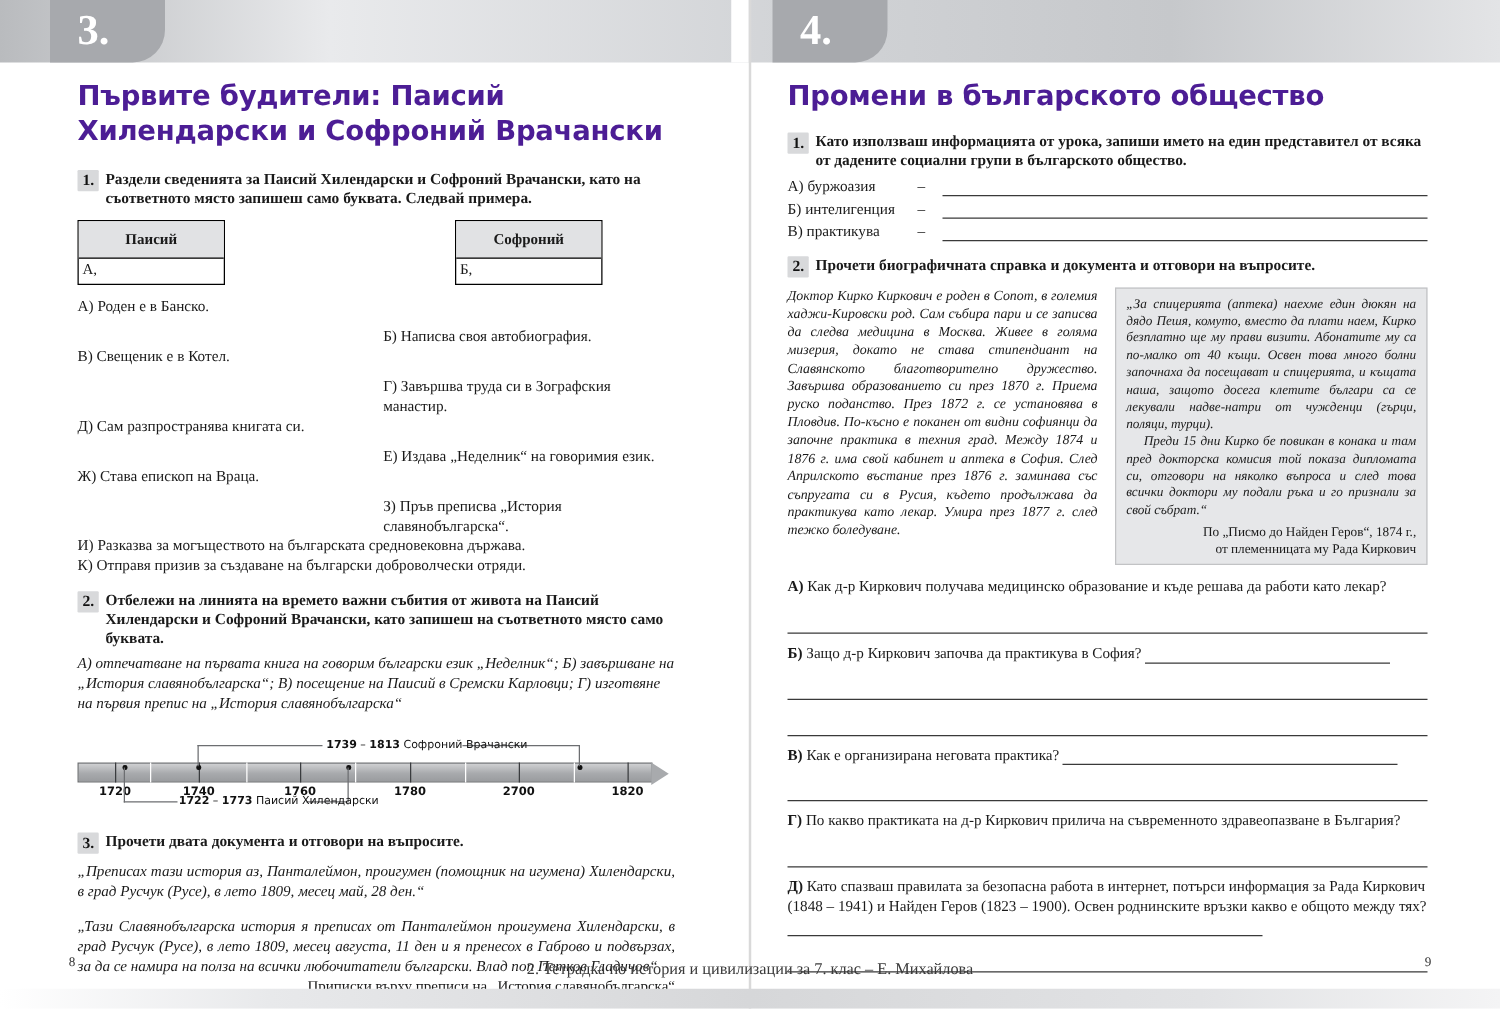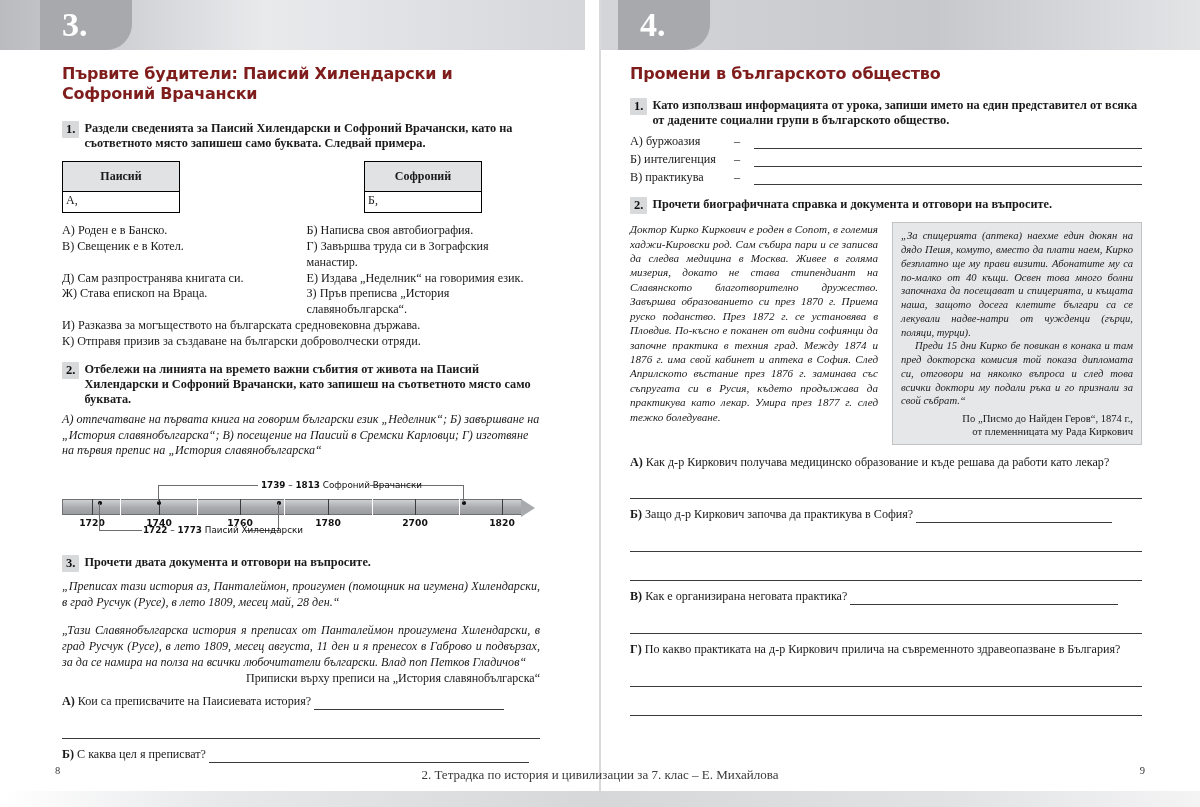--- a/index.html
+++ b/index.html
@@ -37,22 +37,22 @@
   .page { position:absolute; top:50px; }
   .page-left  { left:0;   width:600px; height:757px; }
   .page-right { left:600px; width:600px; height:757px; }
   .spine { position:absolute; left:599px; top:0; width:2px; height:807px; background:#d9d9d9; }
 
   .inner-left  { position:absolute; left:62px; top:14px; width:478px; }
   .inner-right { position:absolute; left:30px; top:14px; width:512px; }
 
   h1.lesson-title {
     font-family:"DejaVu Sans", sans-serif;
-    font-size:16px; font-weight:700; line-height:1.28;
-    margin:0 0 16px 0; color:#7f1d1d; letter-spacing:-0.2px;
+    font-size:22px; font-weight:700; line-height:1.28;
+    margin:0 0 16px 0; color:#4c1d95; letter-spacing:-0.2px;
   }
 
   
   .task { margin-bottom:10px; }
   .task-head { display:flex; align-items:flex-start; gap:5px; }
   .tasknum {
     background:#d8d9db; color:#111;
     font-weight:700; font-size:12.5px;
     padding:1px 4px 1px 4px; line-height:1.18;
     flex:0 0 auto; border-radius:1px;
@@ -71,21 +71,21 @@
   .pill {
     width:158px; height:29px; border:1px solid #4a4a4a; border-radius:15px;
     background:#dcdddf; display:flex; align-items:center; justify-content:center;
     font-weight:700; font-size:12.5px; letter-spacing:0.6px;
   }
 
   
   .opts { font-size:12.2px; line-height:1.3; }
   .opts .row { display:flex;gap:42px; }
   .opts .c1 { width:222px; }
-  .opts .c2 { width:256px; }
+  .opts .c2 { width:256px;margin-top:24px; }
   .opts .full { width:100%; }
 
   .italic-block { font-style:italic; font-size:12.1px; line-height:1.3; margin-top:5px; }
 
   
   .timeline-wrap { position:relative; height:72px; margin:14px 0 10px 0; width:478px; }
   .tl-bar {
     position:absolute; left:0; top:26px; width:460px; height:16px;
     background:linear-gradient(to bottom,#cfd0d2 0%,#a8aaad 55%,#9a9c9f 100%);
     border:1px solid #6e7073;
@@ -389,20 +389,25 @@
       </div>
 
       <div class="q">
         <b>Г)</b>
         <span>По какво практиката на д-р Киркович прилича на съвременното здравеопазване в България?</span>
       </div>
       <div class="lines">
         <div class="ansline"></div>
       </div>
 
+      <div class="q">
+        <b>Д)</b>
+        <span>Като спазваш правилата за безопасна работа в интернет, потърси информация за Рада Киркович (1848 – 1941) и Найден Геров (1823 – 1900). Освен роднинските връзки какво е общото между тях?</span>
+        <span class="ansline inline" style="width:380px;"></span>
+      </div>
       <div class="lines">
         <div class="ansline"></div>
       </div>
     </div>
 
   </div>
 </div>
 
 <div class="footer">
   <div class="pg l">8</div>

